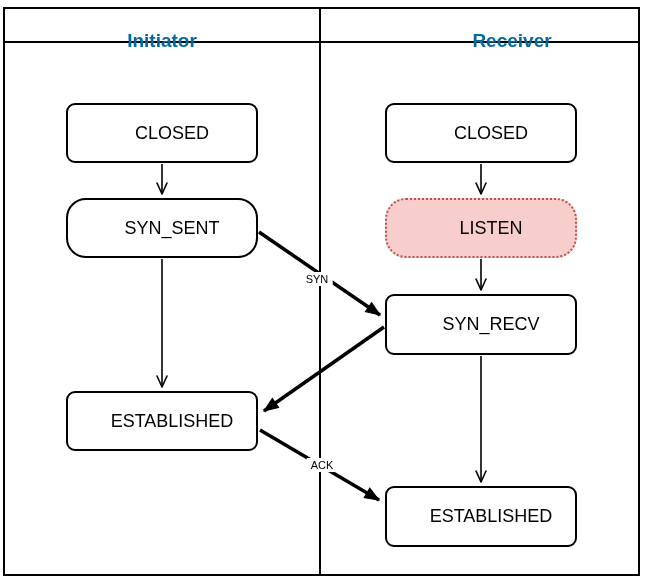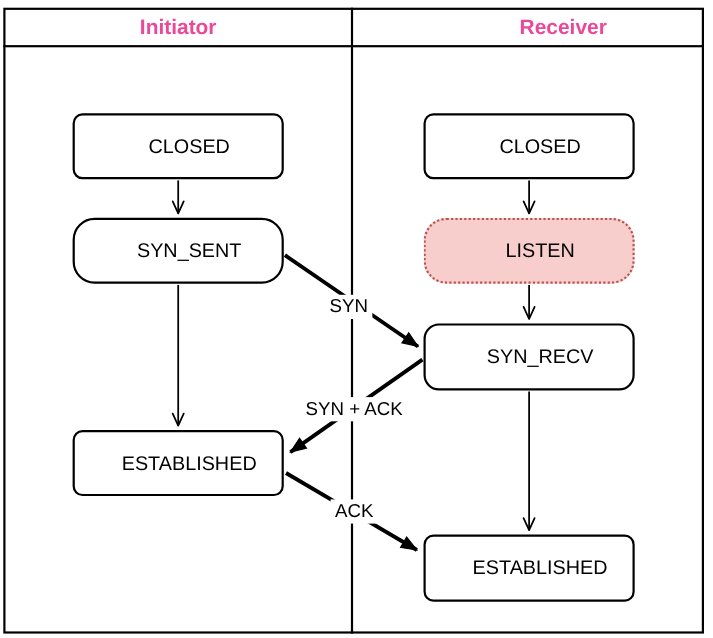--- a/index.html
+++ b/index.html
@@ -31,28 +31,28 @@
     background: #000000;
   }
   .column-divider {
     position: absolute;
     left: 319px; top: 7px;
     width: 2px; height: 569px;
     background: #000000;
   }
   .col-header {
     position: absolute;
-    top: 10px;
+    top: 25px;
     height: 32px;
     display: flex;
     align-items: center;
     justify-content: center;
     font-size: 19px;
     font-weight: bold;
-    color: #ec4899;
+    color: #0369a1;
   }
   .col-header.left  { left: 5px;   width: 314px; }
   .col-header.right { left: 321px; width: 382px; }
 
   
   .state-box {
     position: absolute;
     width: 192px;
     height: 60px;
     box-sizing: border-box;
@@ -81,21 +81,21 @@
     z-index: 3;
     pointer-events: none;
   }
 
   
   .edge-label {
     position: absolute;
     transform: translate(-50%, -50%);
     background: #ffffff;
     padding: 1px 4px;
-    font-size: 17px;
+    font-size: 11px;
     color: #000000;
     white-space: nowrap;
     z-index: 4;
   }
 </style>
 </head>
 <body>
 
 <div id="canvas">
 
@@ -105,21 +105,21 @@
 
   <div class="col-header left">Initiator</div>
   <div class="col-header right">Receiver</div>
 
   <div class="state-box" style="left:66px; top:103px;">CLOSED</div>
   <div class="state-box" style="left:66px; top:198px;border-radius:20px;">SYN_SENT</div>
   <div class="state-box" style="left:66px; top:391px;">ESTABLISHED</div>
 
   <div class="state-box" style="left:385px; top:103px;">CLOSED</div>
   <div class="state-box highlighted" style="left:385px; top:198px;border-radius:21px;">LISTEN</div>
-  <div class="state-box" style="left:385px; top:294px; height:61px;border-radius:14px;">SYN_RECV</div>
+  <div class="state-box" style="left:385px; top:294px; height:61px;">SYN_RECV</div>
   <div class="state-box" style="left:385px; top:486px; height:61px;">ESTABLISHED</div>
 
   <svg class="arrows" viewBox="0 0 648 580">
     <defs>
       <marker id="mOpen" markerWidth="18" markerHeight="16" refX="13" refY="7" orient="auto" markerUnits="userSpaceOnUse">
         <path d="M2,2 L13,7 L2,12" fill="none" stroke="#000000" stroke-width="1.6" stroke-linecap="round" stroke-linejoin="round"></path>
       </marker>
       <marker id="mSolid" markerWidth="20" markerHeight="16" refX="15" refY="6.5" orient="auto" markerUnits="userSpaceOnUse">
         <path d="M1,1 L15,6.5 L1,12 Z" fill="#000000" stroke="#000000"></path>
       </marker>
@@ -130,16 +130,15 @@
     <path d="M481,164 L481,194" stroke="#000000" stroke-width="1.6" fill="none" marker-end="url(#mOpen)"></path>
     <path d="M481,259 L481,290" stroke="#000000" stroke-width="1.6" fill="none" marker-end="url(#mOpen)"></path>
     <path d="M481,356 L481,482" stroke="#000000" stroke-width="1.6" fill="none" marker-end="url(#mOpen)"></path>
 
     <path d="M259,232 L380,315" stroke="#000000" stroke-width="3.5" fill="none" marker-end="url(#mSolid)"></path>
     <path d="M384,327 L264,411" stroke="#000000" stroke-width="3.5" fill="none" marker-end="url(#mSolid)"></path>
     <path d="M260,430 L379,500" stroke="#000000" stroke-width="3.5" fill="none" marker-end="url(#mSolid)"></path>
   </svg>
 
   <div class="edge-label" style="left:317px; top:279px;">SYN</div>
-  <div class="edge-label" style="left:322px; top:372px;">SYN + ACK</div>
   <div class="edge-label" style="left:322px; top:465px;">ACK</div>
 
 </div>
 
 </body></html>

